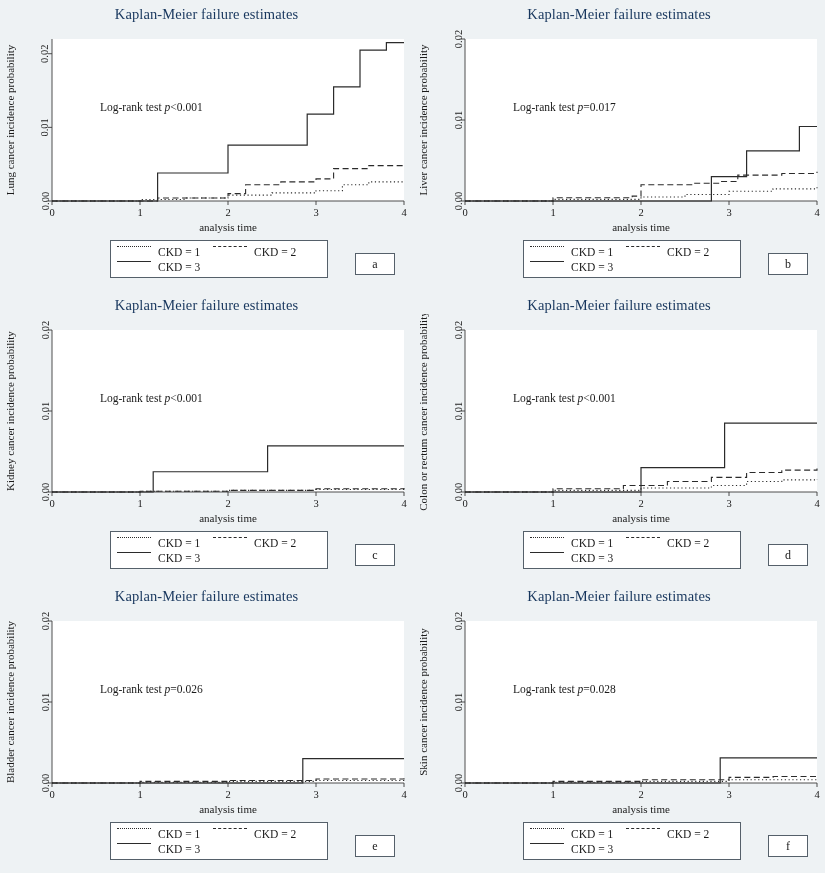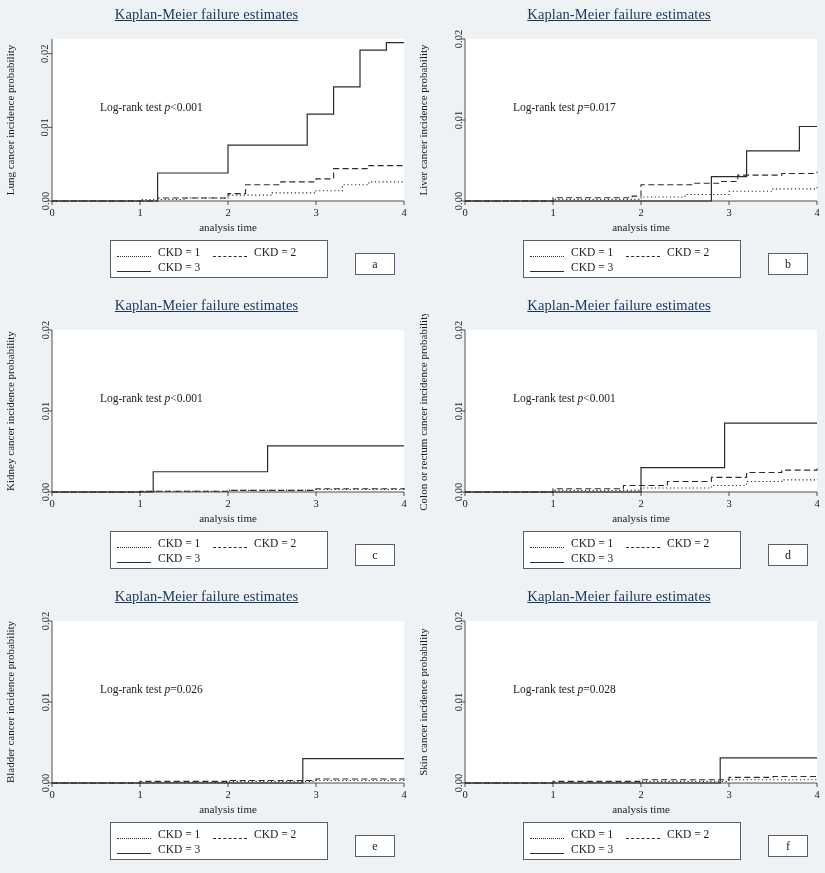--- a/index.html
+++ b/index.html
@@ -21,21 +21,20 @@
     box-sizing:border-box;
     padding:0;
   }
   .panel-title{
     text-align:center;
     font-size:14.5px;
     color:#17365d;
     font-family:"Liberation Serif", serif;
     margin:6px 0 0 0;
     letter-spacing:0.1px;
-    text-decoration:underline;
   }
   .plot-wrap{
     position:relative;
     width:100%;
     height:215px;
   }
   .plot-svg{display:block;}
   .legend-box{
     position:absolute;
     border:1px solid #55606a;
@@ -45,21 +44,21 @@
     font-size:11.5px;
     font-family:"Liberation Serif", serif;
   }
   .legend-row{
     display:flex;
     align-items:center;
     height:15px;
   }
   .legend-cell{
     display:flex;
-    align-items:flex-end;
+    align-items:flex-start;
     width:96px;
   }
   .legend-key{
     width:34px;height:1px;
     margin-right:7px;
     display:inline-block;
   }
   .key-dot{border-top:1.3px dotted #2b2b2b;}
   .key-dash{border-top:1.3px dashed #2b2b2b;}
   .key-solid{border-top:1.3px solid #2b2b2b;}

